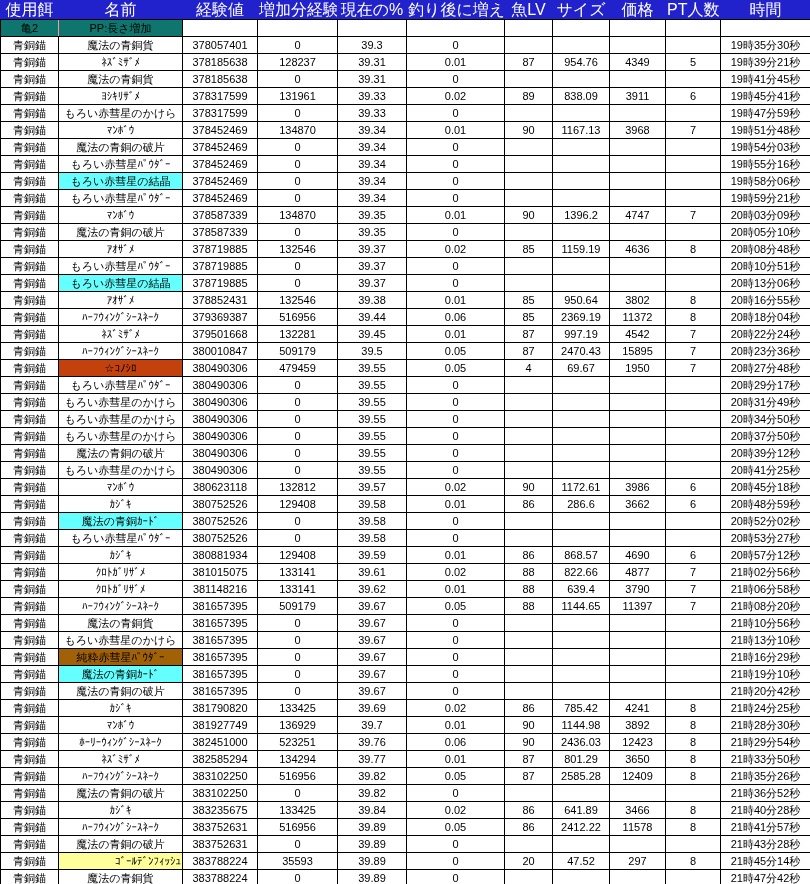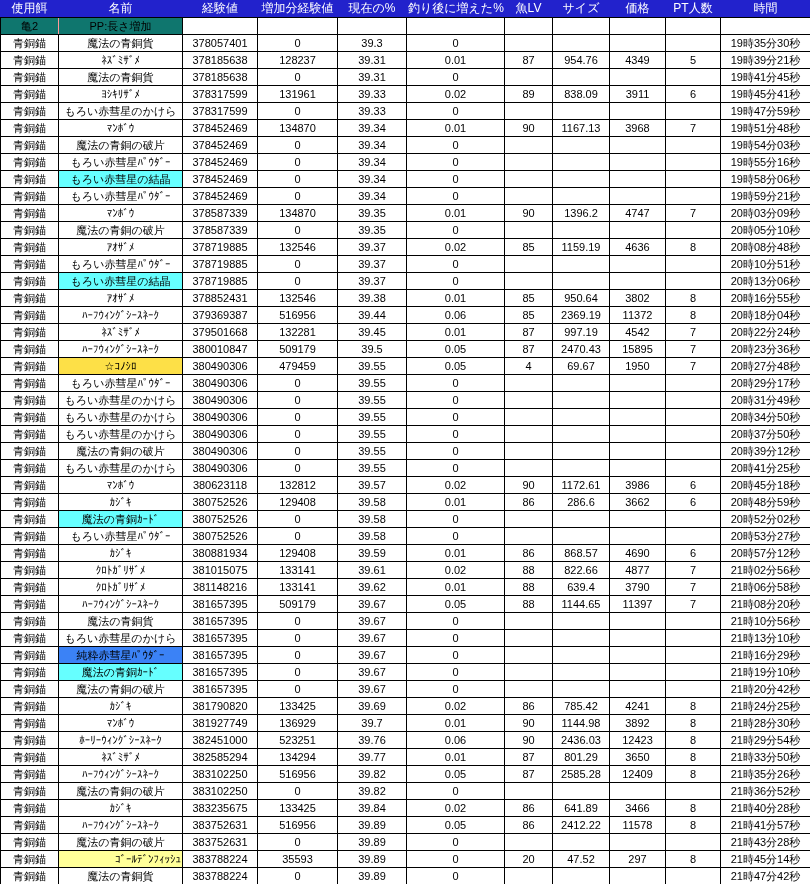--- a/index.html
+++ b/index.html
@@ -22,21 +22,21 @@
     text-align:center;
     vertical-align:middle;
     overflow:hidden;
     white-space:nowrap;
     line-height:1.1;
     font-weight:normal;
   }
   thead th{
     background:#2222CC;
     color:#FFFFFF;
-    font-size:12px;
+    font-size:16px;
     border-left:1px solid #2222CC;
     border-right:1px solid #2222CC;
     border-top:1px solid #2222CC;
     border-bottom:1px solid #000;
   }
   .pink{background:#0f766e}
   .pink-first{border-right-color:#FF9999}
   tbody td{font-size:11px}
 </style>
 </head>
@@ -329,21 +329,21 @@
         <td>39.5</td>
         <td>0.05</td>
         <td>87</td>
         <td>2470.43</td>
         <td>15895</td>
         <td>7</td>
         <td>20時23分36秒</td>
       </tr>
       <tr>
         <td>青銅錨</td>
-        <td style="background: #fde047; margin-top: 19px;">☆ｺﾉｼﾛ</td>
+        <td style="background: #c2410c; margin-top: 19px;">☆ｺﾉｼﾛ</td>
         <td>380490306</td>
         <td>479459</td>
         <td>39.55</td>
         <td>0.05</td>
         <td>4</td>
         <td>69.67</td>
         <td>1950</td>
         <td>7</td>
         <td>20時27分48秒</td>
       </tr>
@@ -550,21 +550,21 @@
         <td>39.67</td>
         <td>0</td>
         <td></td>
         <td></td>
         <td></td>
         <td></td>
         <td>21時13分10秒</td>
       </tr>
       <tr>
         <td>青銅錨</td>
-        <td style="background: #3b82f6;">純粋赤彗星ﾊﾟｳﾀﾞｰ</td>
+        <td style="background: #a16207;">純粋赤彗星ﾊﾟｳﾀﾞｰ</td>
         <td>381657395</td>
         <td>0</td>
         <td>39.67</td>
         <td>0</td>
         <td></td>
         <td></td>
         <td></td>
         <td></td>
         <td>21時16分29秒</td>
       </tr>

